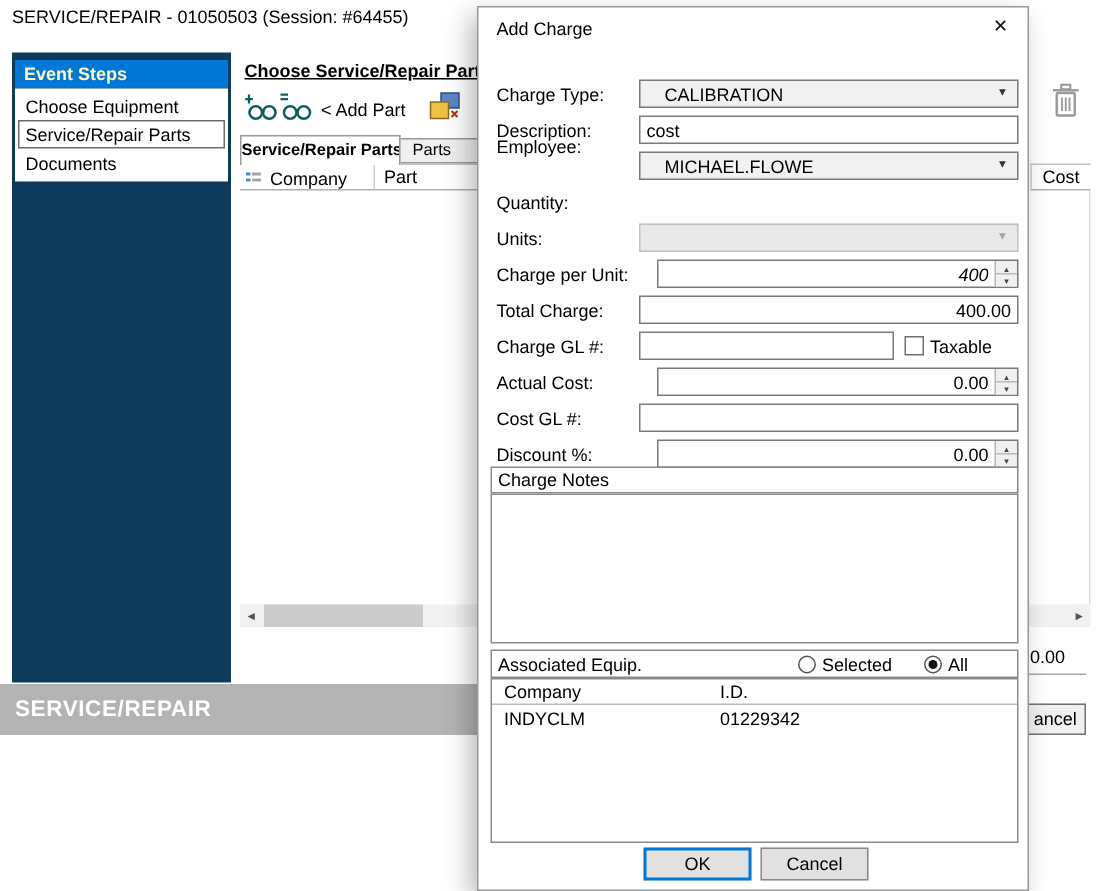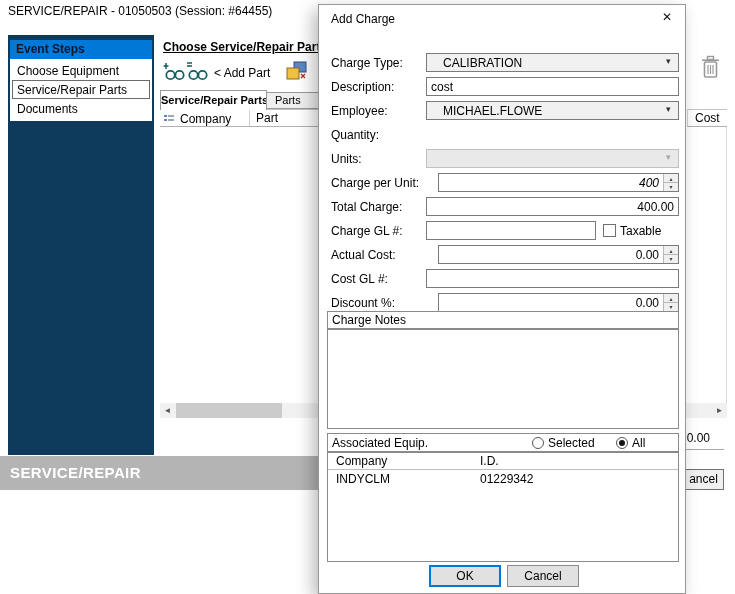--- a/index.html
+++ b/index.html
@@ -7,21 +7,21 @@
     width:735px; height:594px; position:relative; overflow:hidden;
     background:#ffffff; color:#000;
     font-family:"Liberation Sans", sans-serif; font-size:12px;
   }
   .abs { position:absolute; }
 
   
   .win-title { left:8px; top:4px; white-space:nowrap; }
   .sidebar { left:8px; top:35px; width:146px; height:420px; background:#0e3a5c; }
   .steps-header { left:2px; top:5px; width:142px; height:19px; background:#0078d7;
-                  color:#0f172a; font-weight:bold; line-height:19px; padding-left:6px; }
+                  color:#fef9c3; font-weight:bold; line-height:19px; padding-left:6px; }
   .steps-list { left:2px; top:24px; width:142px; background:#fff; padding:2px 2px 3px 2px; }
   .step-item { height:19px; line-height:16px; padding:1px 0 0 4px; border:1px solid transparent; white-space:nowrap; }
   .step-item.sel { border-color:#6b6b6b; }
 
   .heading { left:163px; top:40px; font-weight:bold; text-decoration:underline; white-space:nowrap; }
 
   .tb-icon { top:61px; }
   .addpart { left:214px; top:66px; font-weight:normal; white-space:nowrap; cursor:default; }
 
   .tab { top:92px; height:17px; background:#efefef; border:1px solid #9a9a9a;
@@ -184,21 +184,21 @@
 
   <span class="abs dlabel" style="top:51px">Charge Type:</span>
   <div class="abs ctrl combo" style="top:48px">
     <span class="txt">CALIBRATION</span>
     <span class="arr"></span>
   </div>
 
   <span class="abs dlabel" style="top:75px">Description:</span>
   <input class="abs ctrl inp" style="top: 72px;" value="cost">
 
-  <span class="abs dlabel" style="top:99px">Employee:</span>
+  <span class="abs dlabel" style="top:86px">Employee:</span>
   <div class="abs ctrl combo" style="top:96px">
     <span class="txt">MICHAEL.FLOWE</span>
     <span class="arr"></span>
   </div>
 
   <span class="abs dlabel" style="top:123px">Quantity:</span>
 
   <span class="abs dlabel" style="top:147px">Units:</span>
   <div class="abs ctrl combo disabled" style="top:144px">
     <span class="txt"></span>

